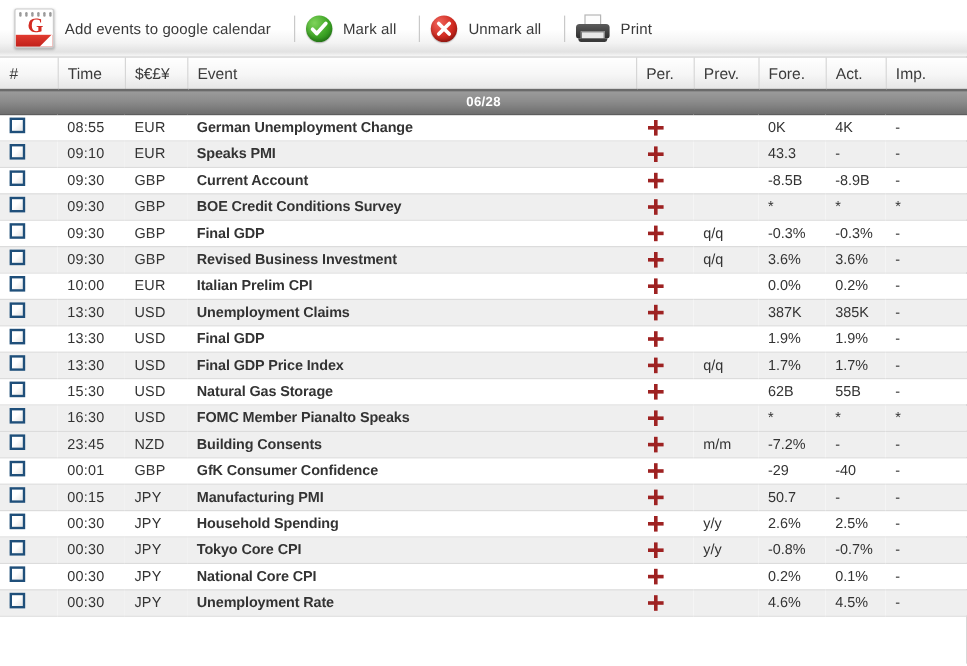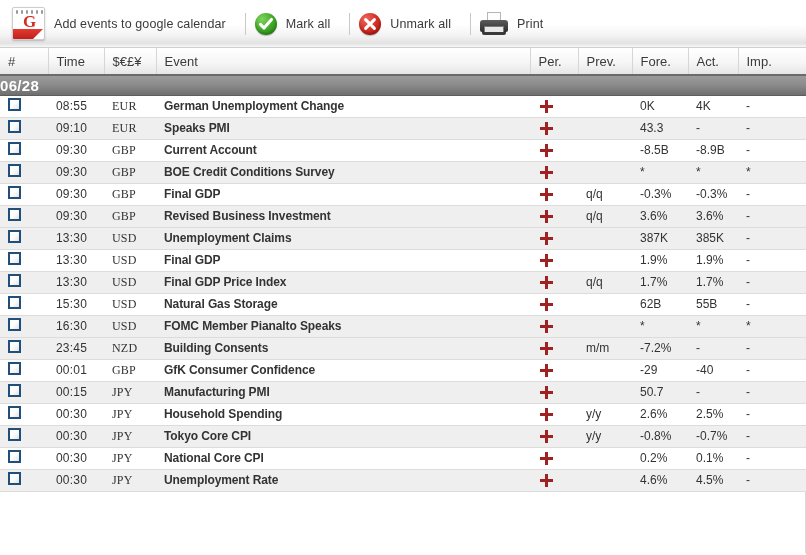--- a/index.html
+++ b/index.html
@@ -141,23 +141,23 @@
     padding: 0 0 0 8px;
     vertical-align: middle;
   }
   table.cal thead th.c-first { border-left: 0; }
   table.cal thead th:last-child { border-right: 0; }
 
   tr.daterow td {
     height: 20px;
     background: linear-gradient(to bottom,#9b9b9b 0%,#8c8c8c 45%,#6e6e6e 100%);
     color: #ffffff;
-    font-size: 15px;
+    font-size: 11px;
     font-weight: bold;
-    text-align: left;
+    text-align: center;
     letter-spacing: .3px;
     border-bottom: 1px solid #5d5d5d;
     padding: 0;
   }
 
   tbody tr.ev { height: 22px; }
   tbody tr.ev.odd  td { background: #ffffff; }
   tbody tr.ev.even td { background: #efefef; }
   tbody tr.ev td {
     height: 22px;
@@ -172,21 +172,21 @@
 
   td.c-chk { padding-left: 12px; }
   .chkbox {
     width: 13px; height: 13px;
     border: 2px solid #1f4f7a;
     background: linear-gradient(135deg,#ffffff 0%,#ffffff 45%,#e2e2e2 100%);
     display: inline-block;
     cursor: pointer;
   }
   td.c-time { color: #3d3d3d; font-size: 12px; letter-spacing: .2px; }
-  td.c-cur  { color: #3d3d3d; font-size: 12px; letter-spacing: .2px; font-family: Liberation Serif, serif; }
+  td.c-cur  { color: #3d3d3d; font-size: 12px; letter-spacing: .2px; }
   td.c-event {
     font-weight: bold;
     color: #2b2b2b;
     font-size: 12.2px;
     letter-spacing: -.1px;
   }
   td.c-plus { padding: 0; text-align: left; }
   .plus {
     display: inline-block;
     position: relative;
@@ -366,20 +366,32 @@
             <td class="c-time">09:30</td>
             <td class="c-cur">GBP</td>
             <td class="c-event">Revised Business Investment</td>
             <td class="c-plus"><span class="plus"></span></td>
             <td class="c-per">q/q</td>
             <td class="c-prev">3.6%</td>
             <td class="c-fore">3.6%</td>
             <td class="c-act">-</td>
             <td class="c-imp"></td>
           </tr>
+          <tr class="ev odd">
+            <td class="c-chk"><span class="chkbox"></span></td>
+            <td class="c-time">10:00</td>
+            <td class="c-cur">EUR</td>
+            <td class="c-event">Italian Prelim CPI</td>
+            <td class="c-plus"><span class="plus"></span></td>
+            <td class="c-per"></td>
+            <td class="c-prev">0.0%</td>
+            <td class="c-fore">0.2%</td>
+            <td class="c-act">-</td>
+            <td class="c-imp"></td>
+          </tr>
           <tr class="ev even">
             <td class="c-chk"><span class="chkbox"></span></td>
             <td class="c-time">13:30</td>
             <td class="c-cur">USD</td>
             <td class="c-event">Unemployment Claims</td>
             <td class="c-plus"><span class="plus"></span></td>
             <td class="c-per"></td>
             <td class="c-prev">387K</td>
             <td class="c-fore">385K</td>
             <td class="c-act">-</td>

